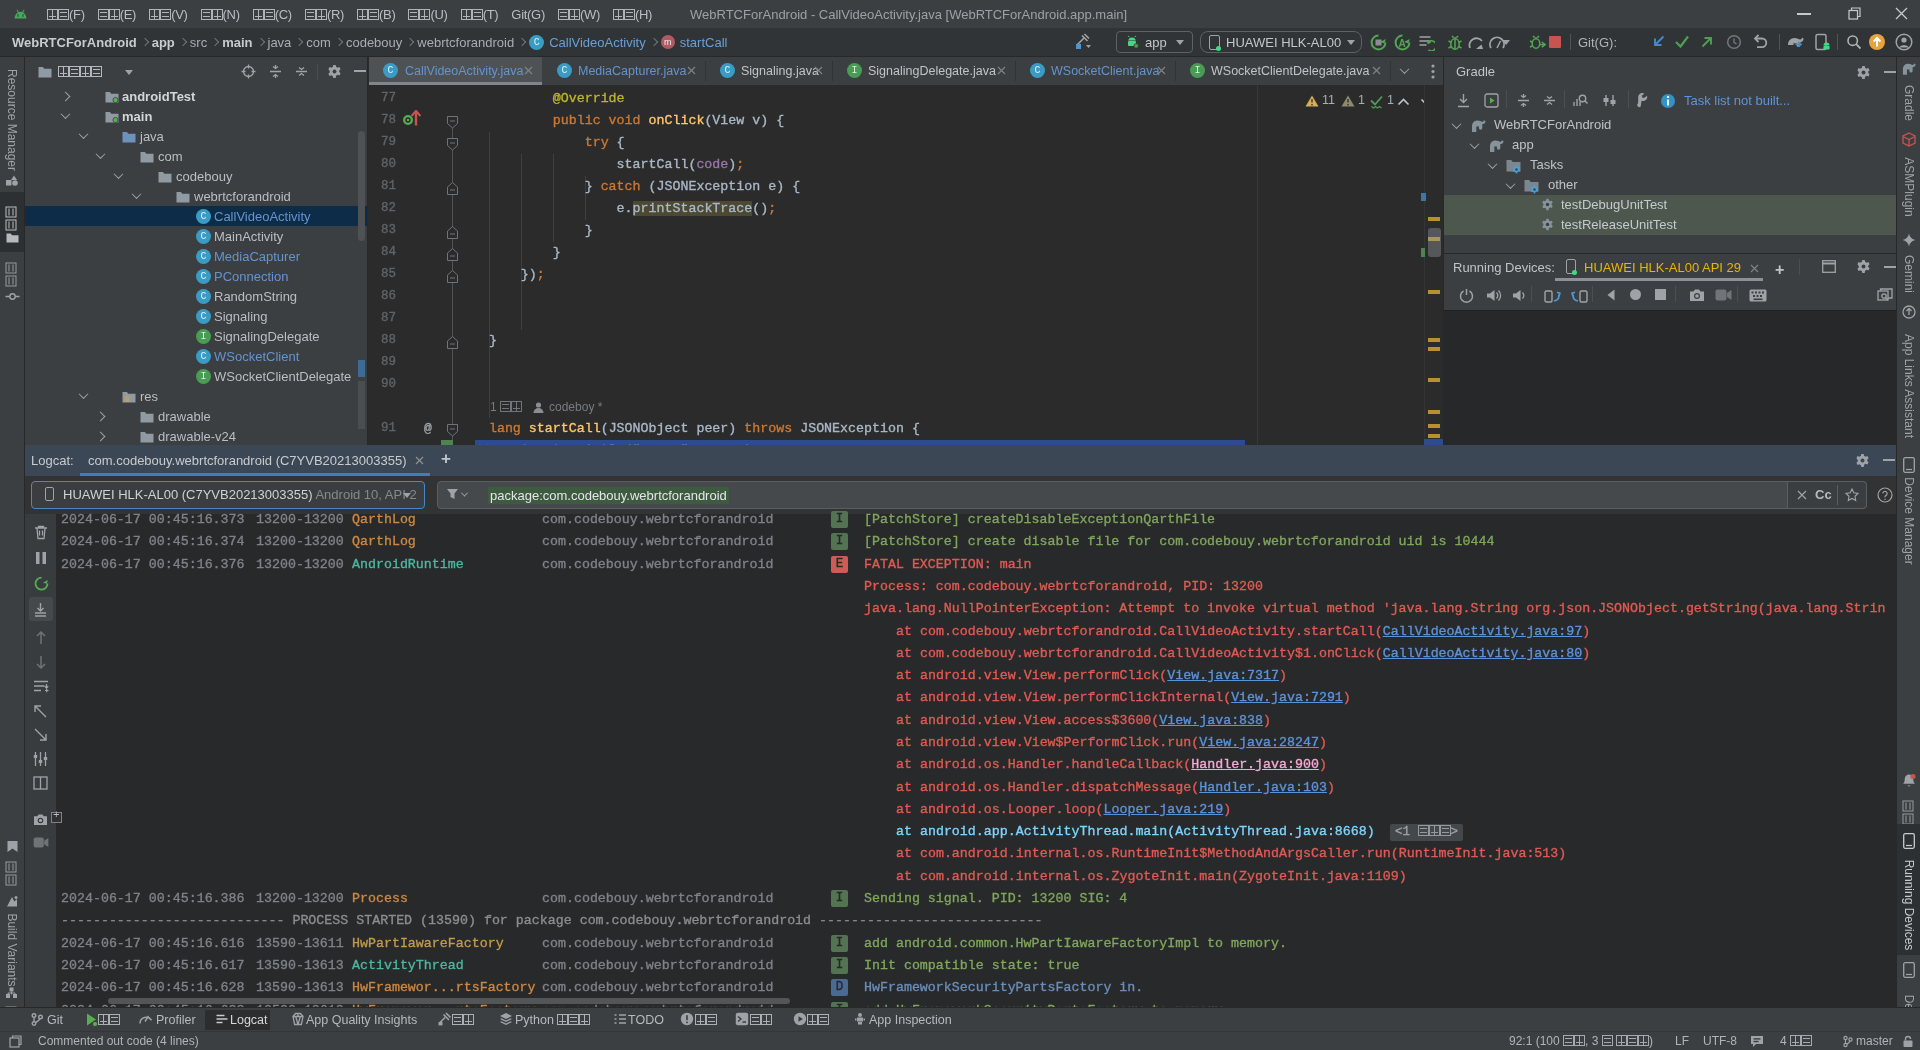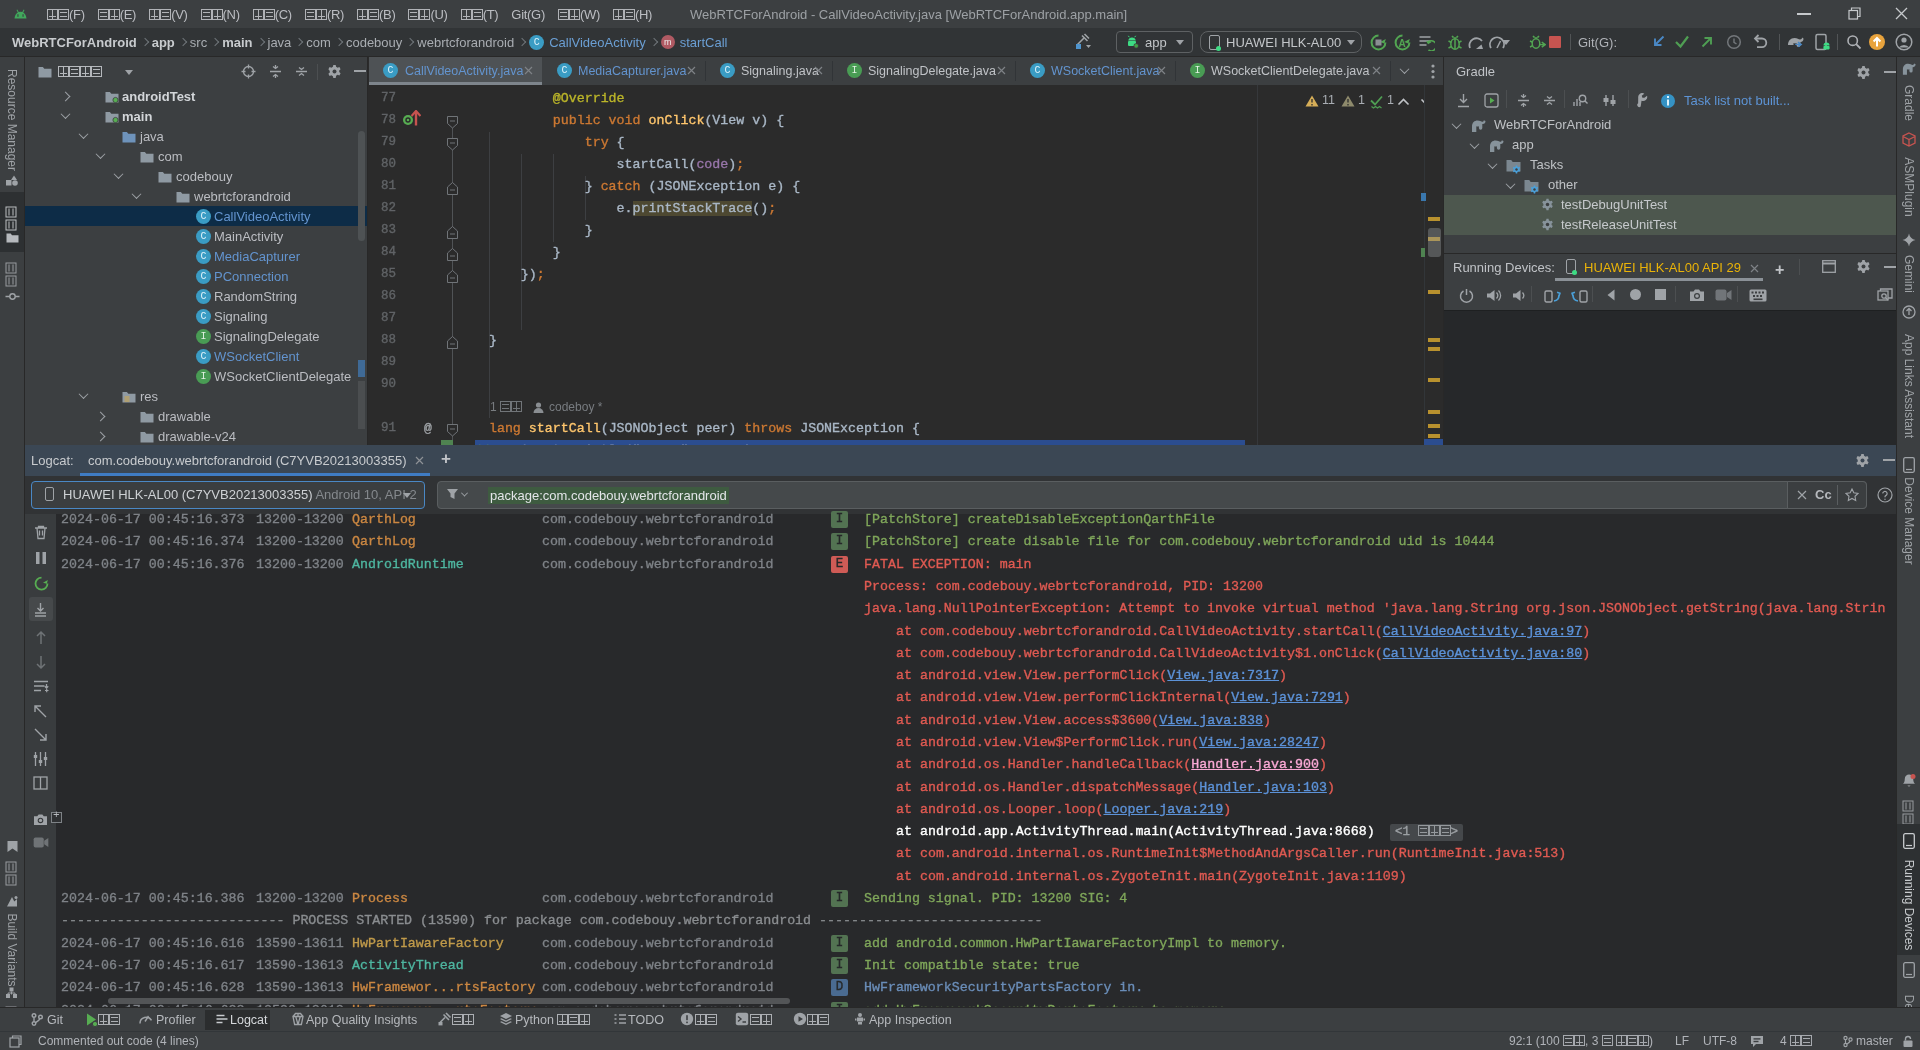--- a/index.html
+++ b/index.html
@@ -802,21 +802,21 @@
 <div class="a mono" style="left:0;top:153px;height:22px;line-height:22px;font-size:13.3px;white-space:pre;color:#e05a52"><span class="a" style="left:839px;color:#e05a52;top:0">java.lang.NullPointerException: Attempt to invoke virtual method 'java.lang.String org.json.JSONObject.getString(java.lang.Strin</span></div>
 <div class="a mono" style="left:0;top:176px;height:22px;line-height:22px;font-size:13.3px;white-space:pre;color:#e05a52"><span class="a" style="left:871px;color:#e05a52;top:0">at com.codebouy.webrtcforandroid.CallVideoActivity.startCall(<span style="color:#5c92d8;text-decoration:underline">CallVideoActivity.java:97</span>)</span></div>
 <div class="a mono" style="left:0;top:198px;height:22px;line-height:22px;font-size:13.3px;white-space:pre;color:#e05a52"><span class="a" style="left:871px;color:#e05a52;top:0">at com.codebouy.webrtcforandroid.CallVideoActivity$1.onClick(<span style="color:#5c92d8;text-decoration:underline">CallVideoActivity.java:80</span>)</span></div>
 <div class="a mono" style="left:0;top:220px;height:22px;line-height:22px;font-size:13.3px;white-space:pre;color:#e05a52"><span class="a" style="left:871px;color:#e05a52;top:0">at android.view.View.performClick(<span style="color:#5c92d8;text-decoration:underline">View.java:7317</span>)</span></div>
 <div class="a mono" style="left:0;top:242px;height:22px;line-height:22px;font-size:13.3px;white-space:pre;color:#e05a52"><span class="a" style="left:871px;color:#e05a52;top:0">at android.view.View.performClickInternal(<span style="color:#5c92d8;text-decoration:underline">View.java:7291</span>)</span></div>
 <div class="a mono" style="left:0;top:265px;height:22px;line-height:22px;font-size:13.3px;white-space:pre;color:#e05a52"><span class="a" style="left:871px;color:#e05a52;top:0">at android.view.View.access$3600(<span style="color:#5c92d8;text-decoration:underline">View.java:838</span>)</span></div>
 <div class="a mono" style="left:0;top:287px;height:22px;line-height:22px;font-size:13.3px;white-space:pre;color:#e05a52"><span class="a" style="left:871px;color:#e05a52;top:0">at android.view.View$PerformClick.run(<span style="color:#5c92d8;text-decoration:underline">View.java:28247</span>)</span></div>
 <div class="a mono" style="left:0;top:309px;height:22px;line-height:22px;font-size:13.3px;white-space:pre;color:#e05a52"><span class="a" style="left:871px;color:#e05a52;top:0">at android.os.Handler.handleCallback(<span style="color:#f9a8d4;text-decoration:underline">Handler.java:900</span>)</span></div>
 <div class="a mono" style="left:0;top:332px;height:22px;line-height:22px;font-size:13.3px;white-space:pre;color:#e05a52"><span class="a" style="left:871px;color:#e05a52;top:0">at android.os.Handler.dispatchMessage(<span style="color:#5c92d8;text-decoration:underline">Handler.java:103</span>)</span></div>
 <div class="a mono" style="left:0;top:354px;height:22px;line-height:22px;font-size:13.3px;white-space:pre;color:#e05a52"><span class="a" style="left:871px;color:#e05a52;top:0">at android.os.Looper.loop(<span style="color:#5c92d8;text-decoration:underline">Looper.java:219</span>)</span></div>
-<div class="a mono" style="left:0;top:376px;height:22px;line-height:22px;font-size:13.3px;white-space:pre;color:#e05a52"><span class="a" style="left:871px;color:#ffffff;top:0">at android.app.ActivityThread.main(ActivityThread.java:8668)</span></div>
+<div class="a mono" style="left:0;top:376px;height:22px;line-height:22px;font-size:13.3px;white-space:pre;color:#e05a52"><span class="a" style="left:871px;color:#7dd3fc;top:0">at android.app.ActivityThread.main(ActivityThread.java:8668)</span></div>
 <div class="a mono" style="left:1365px;top:379px;height:17px;line-height:17px;font-size:12.5px;background:#45484b;color:#9ca0a4;padding:0 5px;border-radius:2px;white-space:nowrap">&lt;1 <i class="cj"></i><i class="cj v"></i><i class="cj"></i>&gt;</div>
 <div class="a mono" style="left:0;top:398px;height:22px;line-height:22px;font-size:13.3px;white-space:pre;color:#e05a52"><span class="a" style="left:871px;color:#e05a52;top:0">at com.android.internal.os.RuntimeInit$MethodAndArgsCaller.run(RuntimeInit.java:513)</span></div>
 <div class="a mono" style="left:0;top:421px;height:22px;line-height:22px;font-size:13.3px;white-space:pre;color:#e05a52"><span class="a" style="left:871px;color:#e05a52;top:0">at com.android.internal.os.ZygoteInit.main(ZygoteInit.java:1109)</span></div>
 <div class="a mono" style="left:0;top:443px;height:22px;line-height:22px;font-size:13.3px;white-space:pre;color:#e05a52"><span class="a" style="left:36px;color:#7e8287;top:0">2024-06-17 00:45:16.386</span><span class="a" style="left:231px;color:#7e8287;top:0">13200-13200</span><span class="a" style="left:327px;color:#cb8742;top:0">Process</span><span class="a" style="left:517px;color:#7e8287;top:0">com.codebouy.webrtcforandroid</span></div>
 <div class="a mono" style="left:806px;top:445px;width:17px;height:17px;background:#537352;color:#262829;font-size:12.5px;text-align:center;line-height:17px;border-radius:2px">I</div>
 <div class="a mono" style="left:0;top:443px;height:22px;line-height:22px;font-size:13.3px;white-space:pre;color:#e05a52"><span class="a" style="left:839px;color:#7fa65a;top:0">Sending signal. PID: 13200 SIG: 4</span></div>
 <div class="a mono" style="left:0;top:465px;height:22px;line-height:22px;font-size:13.3px;white-space:pre;color:#e05a52"><span class="a" style="left:36px;color:#8a8d90;top:0">---------------------------- PROCESS STARTED (13590) for package com.codebouy.webrtcforandroid ----------------------------</span></div>
 <div class="a mono" style="left:0;top:488px;height:22px;line-height:22px;font-size:13.3px;white-space:pre;color:#e05a52"><span class="a" style="left:36px;color:#7e8287;top:0">2024-06-17 00:45:16.616</span><span class="a" style="left:231px;color:#7e8287;top:0">13590-13611</span><span class="a" style="left:327px;color:#c09a4a;top:0">HwPartIawareFactory</span><span class="a" style="left:517px;color:#7e8287;top:0">com.codebouy.webrtcforandroid</span></div>
 <div class="a mono" style="left:806px;top:490px;width:17px;height:17px;background:#537352;color:#262829;font-size:12.5px;text-align:center;line-height:17px;border-radius:2px">I</div>
 <div class="a mono" style="left:0;top:488px;height:22px;line-height:22px;font-size:13.3px;white-space:pre;color:#e05a52"><span class="a" style="left:839px;color:#7fa65a;top:0">add android.common.HwPartIawareFactoryImpl to memory.</span></div>

